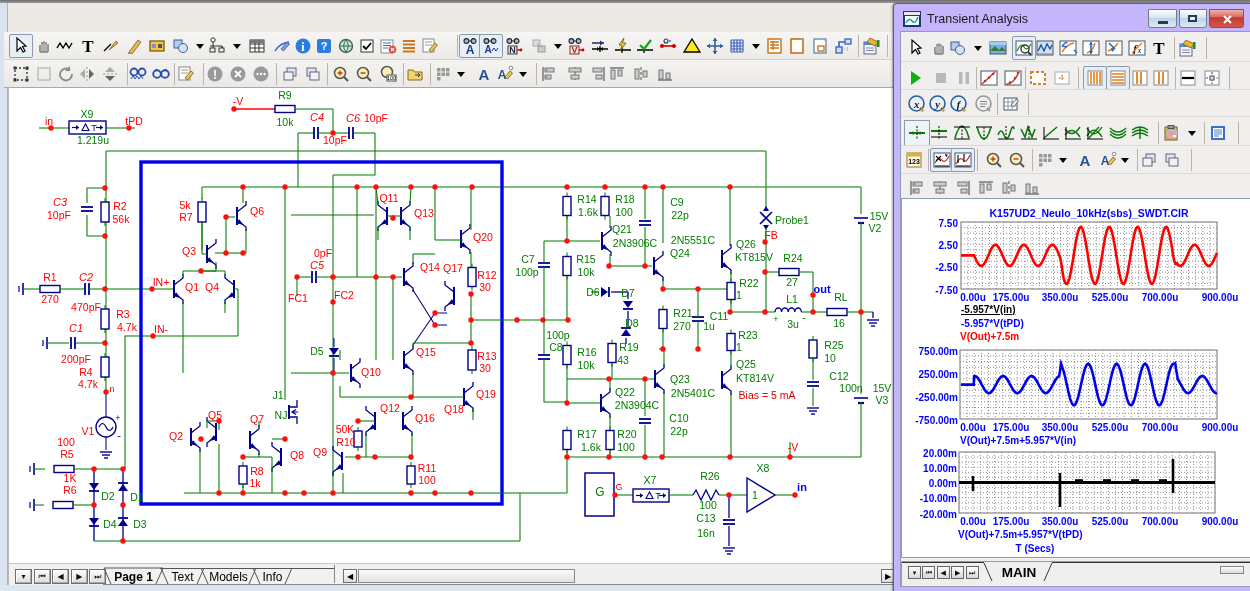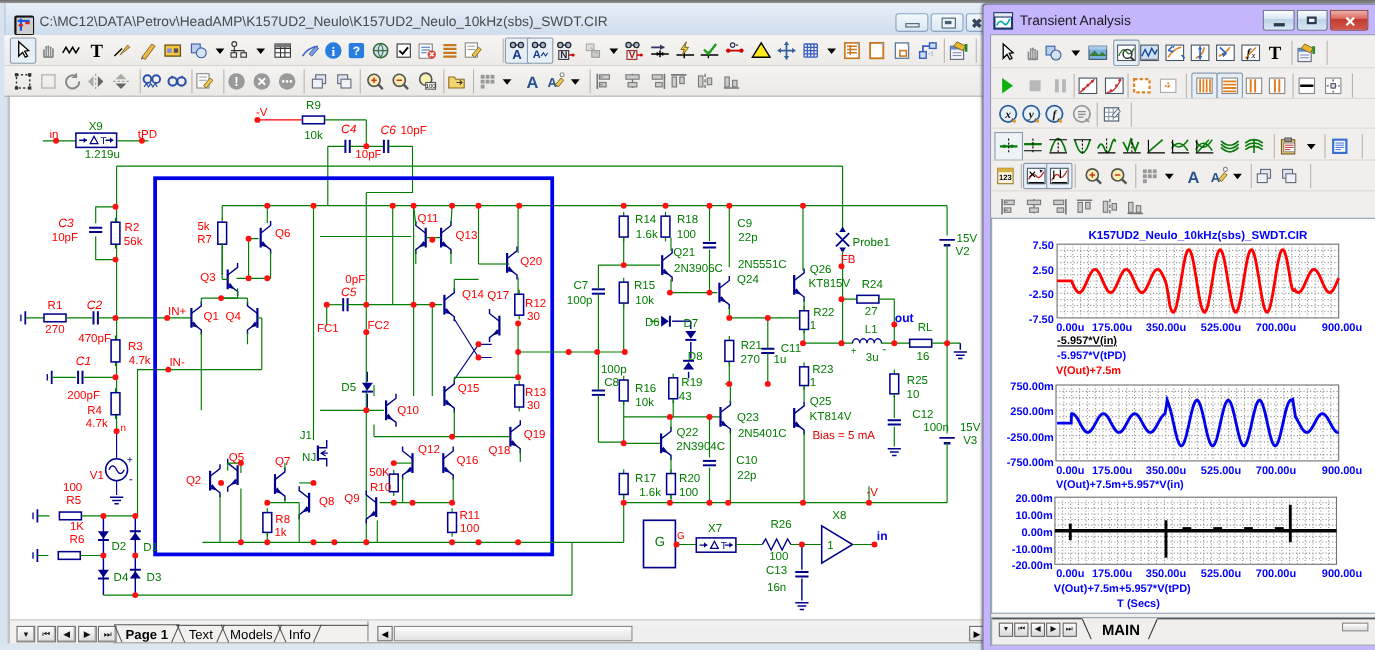--- a/index.html
+++ b/index.html
@@ -1,36 +1,19 @@
 <!DOCTYPE html>
 <html><head><meta charset="utf-8"><style>
 *{margin:0;padding:0;box-sizing:border-box;}
 body{width:1250px;height:591px;overflow:hidden;position:relative;font-family:"Liberation Sans",sans-serif;background:#fff;}
 .abs{position:absolute;}
 </style></head><body>
 <div class="abs" style="left:0;top:0;width:1250px;height:591px;background:#ece9e5;">
 <div class="abs" style="left:0;top:0;width:1250px;height:3px;background:linear-gradient(#6d6d6d,#9a9a9a);"></div>
 <div class="abs" style="left:0px;top:3px;width:8px;height:588px;background:#d9e3ef;border-right:1px solid #a8b4c0;"></div>
-<div class="abs" style="left:4px;top:3px;width:1246px;height:29px;background:linear-gradient(#e7eff8,#cfdded);border-left:1px solid #b3c6da;">
-<div class="abs" style="left:8px;top:11px;width:18px;height:18px;background:#111;border-radius:2px;">
-        <div class="abs" style="left:2px;top:2px;width:15px;height:15px;background:#cfcfcf;"></div>
-        <div class="abs" style="left:3px;top:4px;width:11px;height:2px;background:#2255dd;"></div>
-        <div class="abs" style="left:5px;top:3px;width:2px;height:11px;background:#2255dd;"></div>
-        <div class="abs" style="left:4px;top:8px;width:4px;height:2px;background:#dd2222;"></div>
-        <div class="abs" style="left:10px;top:6px;width:4px;height:2px;background:#dd2222;"></div>
-      </div>
-<div class="abs" style="left:31px;top:10px;font-size:12.5px;color:#4a4a4a;">C:\MC12\DATA\Petrov\HeadAMP\K157UD2_Neulo\K157UD2_Neulo_10kHz(sbs)_SWDT.CIR</div>
-<div class="abs" style="left:809px;top:9px;width:30px;height:17px;border:1px solid #8aa6c4;border-radius:3px;background:linear-gradient(#f4f8fb,#d9e6f2);"></div>
-<div class="abs" style="left:841px;top:9px;width:30px;height:17px;border:1px solid #8aa6c4;border-radius:3px;background:linear-gradient(#f4f8fb,#d9e6f2);"></div>
-<div class="abs" style="left:873px;top:9px;width:30px;height:17px;border:1px solid #8aa6c4;border-radius:3px;background:linear-gradient(#f4f8fb,#d9e6f2);"></div>
-<div class="abs" style="left:818px;top:18px;width:13px;height:4px;background:#e8eef5;border:1px solid #4a5e74;"></div>
-<div class="abs" style="left:851px;top:13px;width:13px;height:10px;background:#eef3f8;border:1px solid #4a5e74;"></div>
-<div class="abs" style="left:854px;top:16px;width:6px;height:3px;background:#4a5e74;"></div>
-<div class="abs" style="left:878px;top:11px;width:12px;height:12px;color:#34465c;font-weight:bold;font-size:12px;">✖</div>
-</div>
 <div class="abs" style="left:4px;top:32px;width:1246px;height:28px;background:linear-gradient(#f6f5f3,#ecebe8);border-bottom:1px solid #d5d2cc;"></div>
 <div class="abs" style="left:4px;top:60px;width:1246px;height:28px;background:linear-gradient(#f4f3f1,#eae9e6);border-bottom:1px solid #a9a9a9;"></div>
 <div class="abs" style="left:9px;top:34px;width:24px;height:24px;border:1px solid #8a9ab0;background:#e6eef6;border-radius:2px;"></div>
     <svg class="abs" style="left:11px;top:36px;" width="20" height="20" viewBox="0 0 20 20">
       <path d="M6,2 L6,15 L9.5,11.5 L12,16 L14,15 L11.5,10.5 L15,10 Z" fill="#fff" stroke="#000" stroke-width="1.2"></path>
     </svg>
 <svg class="abs" style="left:34px;top:36px;" width="20" height="20" viewBox="0 0 20 20">
       <path d="M6,16 V9 M8,16 V6 M10,16 V5.5 M12,16 V6.5 M14,16 V8 M6,16 h8" fill="none" stroke="#999" stroke-width="1.5"></path>
       <path d="M6.8,15 h6.4 v-7 h-6.4 z" fill="#eee" stroke="none"></path>
       <path d="M6,16 V9 M8,16 V6 M10,16 V5.5 M12,16 V6.5 M14,16 V8 M6,16 h8" fill="none" stroke="#888" stroke-width="1.2"></path>

